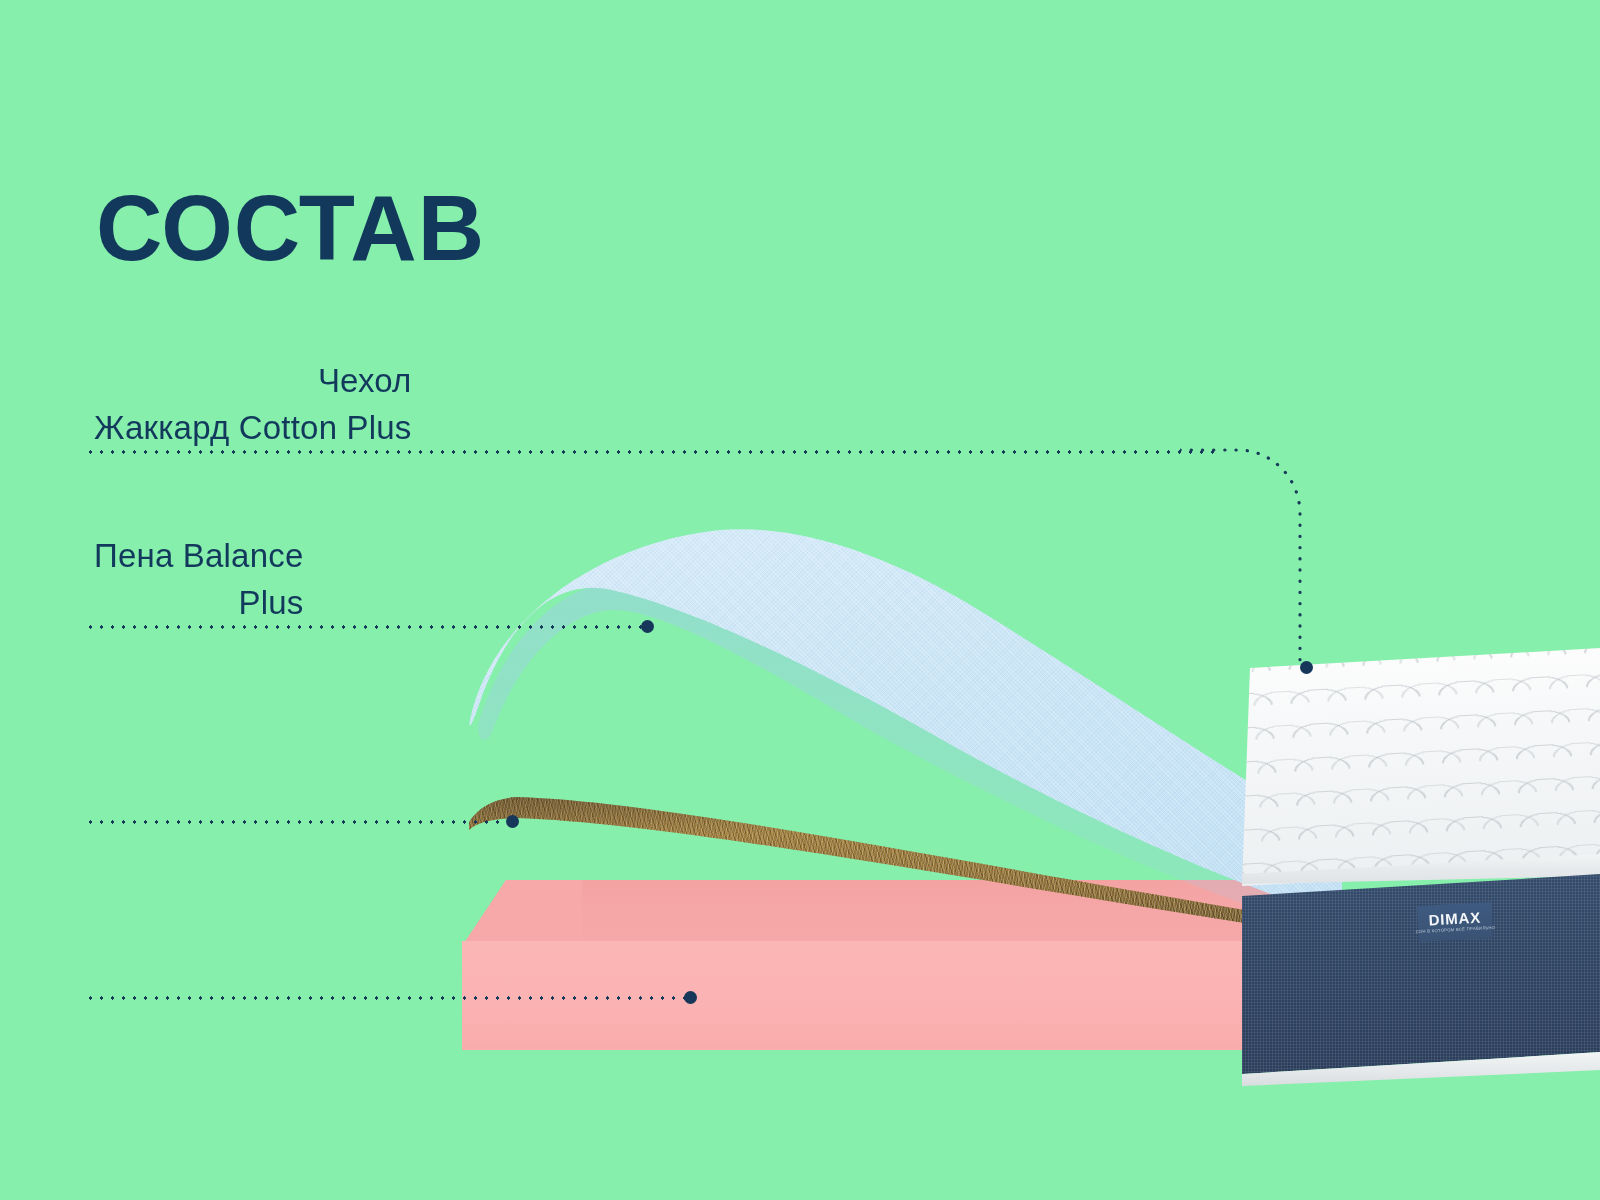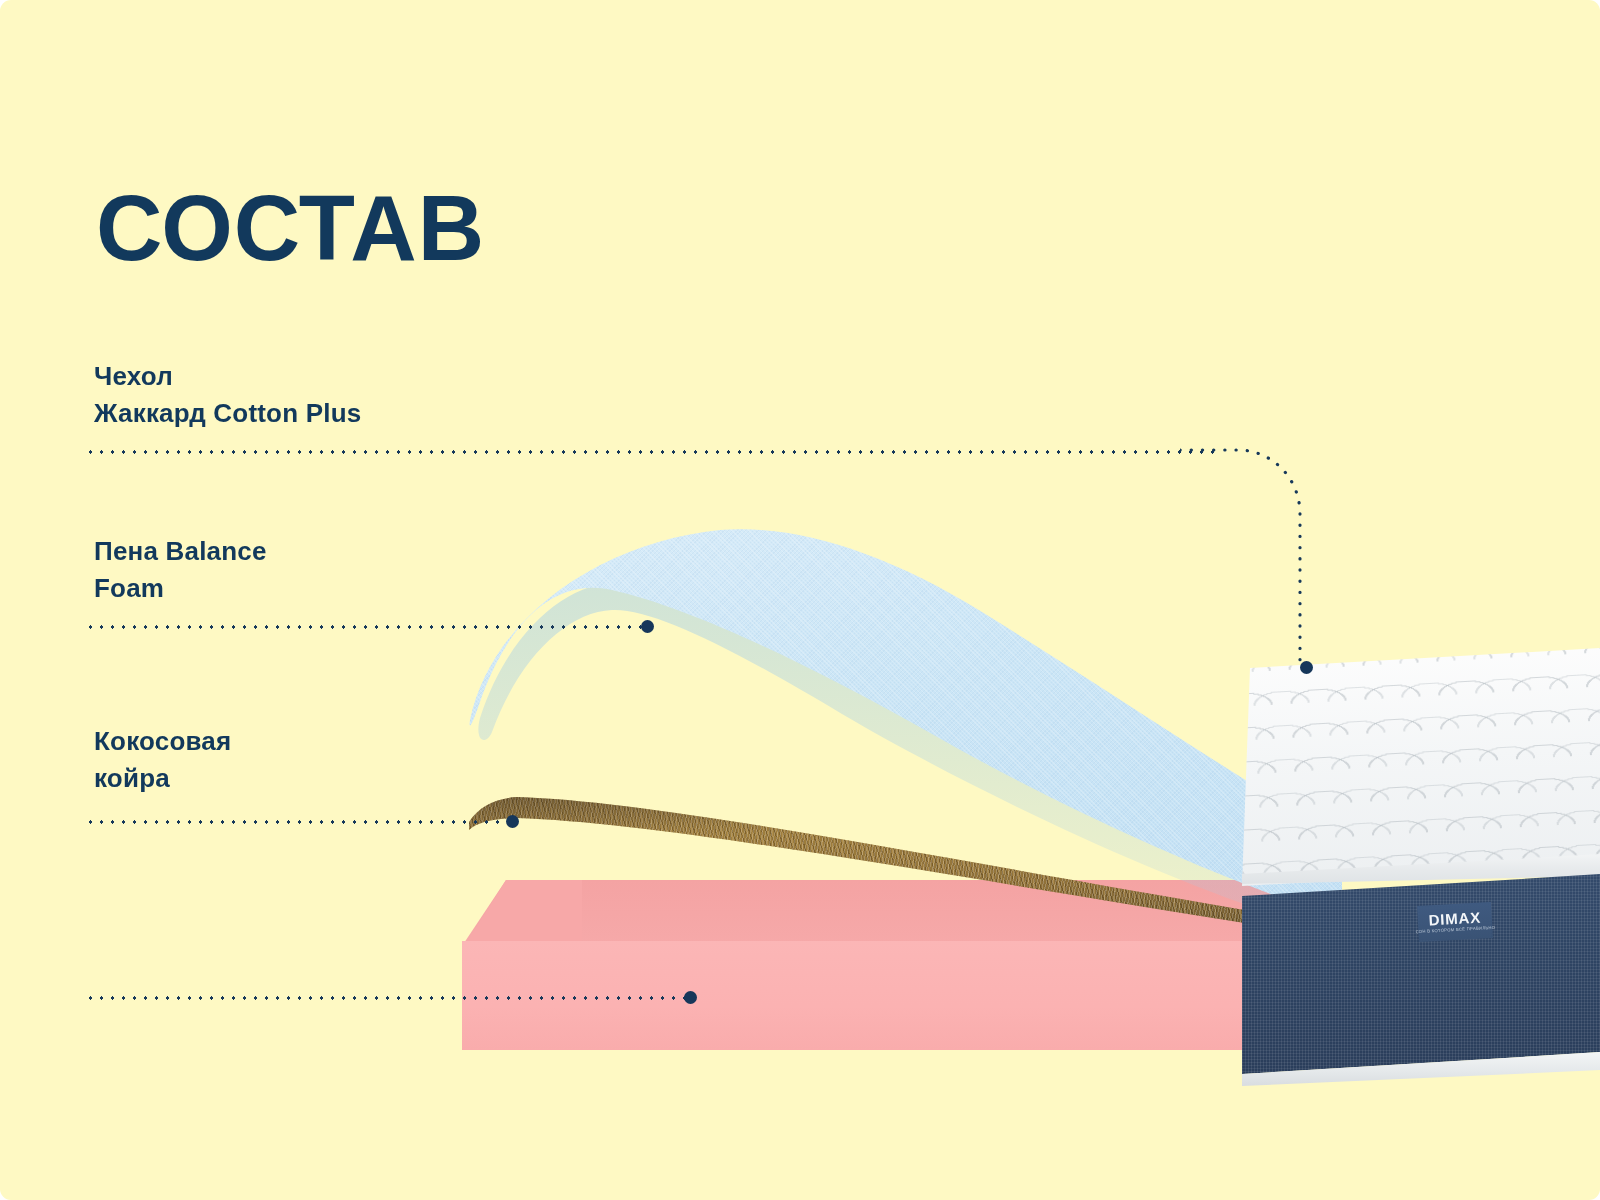--- a/index.html
+++ b/index.html
@@ -5,46 +5,46 @@
   * { box-sizing: border-box; margin: 0; padding: 0; }
   html, body {
     width: 1600px; height: 1200px;
     background: #ffffff;
     font-family: "Liberation Sans", sans-serif;
     overflow: hidden;
   }
   #stage {
     position: relative;
     width: 1600px; height: 1200px;
-    background: #fef9c3;
+    background: #86efac;
     overflow: hidden;
-    border-radius: 11px;
   }
 
   
   #page-title {
     position: absolute;
     left: 96px; top: 182px;
     font-size: 92px;
     font-weight: 700;
     letter-spacing: 1px;
     color: #12395c;
     line-height: 1;
     white-space: nowrap;
   }
 
   
   .label-block {
     position: absolute;
     color: #12395c;
-    font-size: 26px;
-    font-weight: 700;
+    font-size: 33px;
+    font-weight: 400;
     line-height: 1.42;
     letter-spacing: 0.2px;
     white-space: pre-line;
+    text-align: right;
   }
   #label-cover  { left: 94px; top: 358px; }
   #label-foam   { left: 94px; top: 533px; }
   #label-coir   { left: 94px; top: 723px; }
   #label-latex  { left: 94px; top: 888px; }
 
   
   .leader {
     position: absolute;
     height: 4px;
@@ -271,17 +271,15 @@
 
   <div class="leader" id="leader-coir"></div>
   <div class="leader-dot" id="dot-coir"></div>
 
   <div class="leader" id="leader-latex"></div>
   <div class="leader-dot" id="dot-latex"></div>
 
   <div class="label-block" id="label-cover">Чехол
 Жаккард Cotton Plus</div>
   <div class="label-block" id="label-foam">Пена Balance
-Foam</div>
-  <div class="label-block" id="label-coir">Кокосовая
-койра</div>
+Plus</div>
 
 </div>
 
 </body></html>

